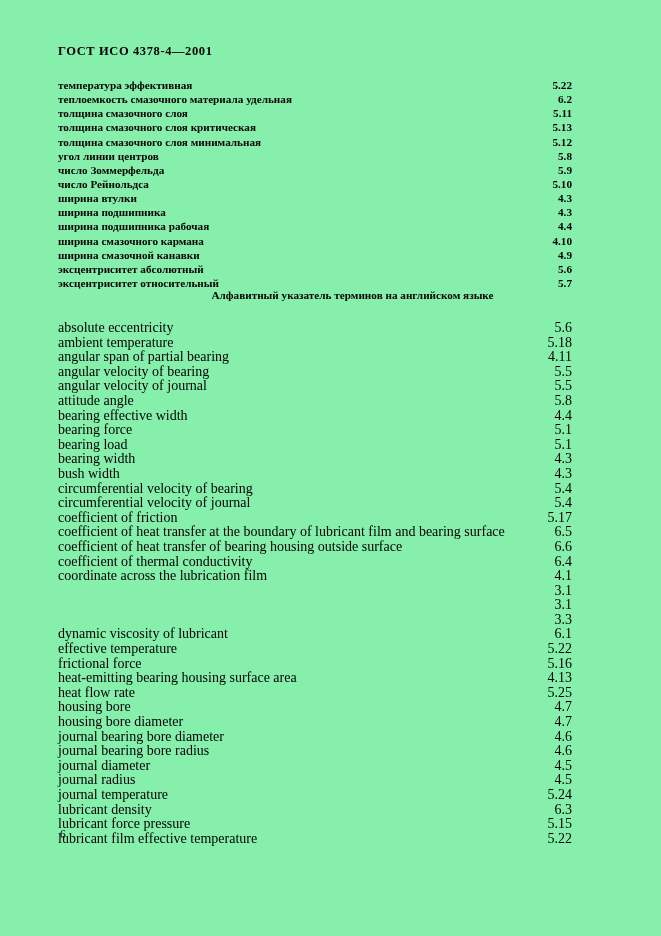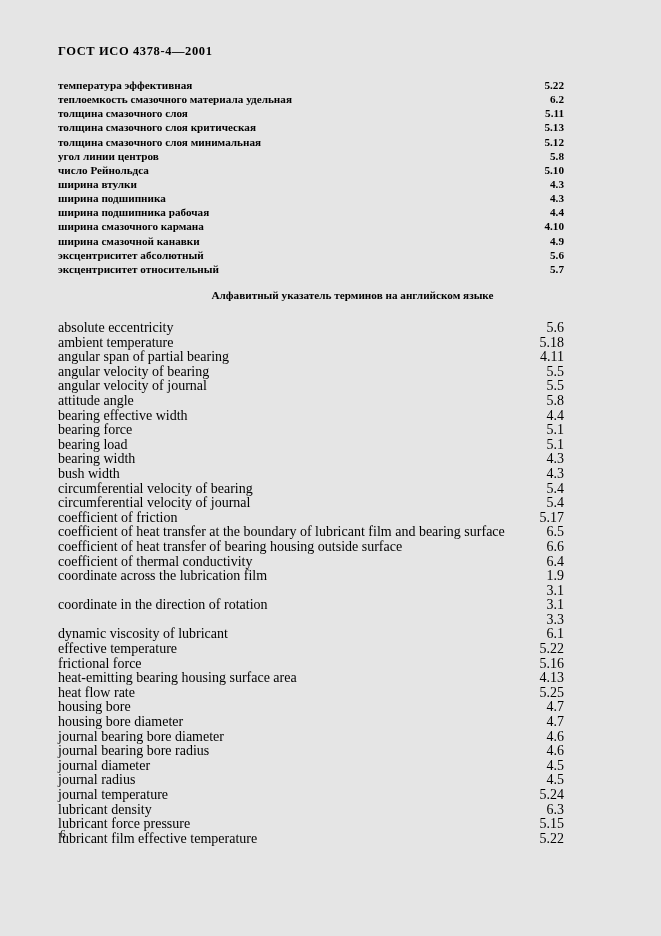--- a/index.html
+++ b/index.html
@@ -4,21 +4,21 @@
 <style>
   html, body {
     margin: 0;
     padding: 0;
     background: #ffffff;
   }
   .page {
     position: relative;
     width: 661px;
     height: 936px;
-    background: #e5e5e5;
+    background: #86efac;
     font-family: "Liberation Serif", serif;
     color: #000000;
     overflow: hidden;
   }
   .doc-header {
     position: absolute;
     left: 58px;
     top: 44px;
     font-family: "Liberation Serif", serif;
     font-weight: bold;
@@ -51,21 +51,21 @@
     height: 14.6px;
     line-height: 14.6px;
   }
   .entry .term {
     position: absolute;
     left: 0;
     top: 0;
   }
   .entry .ref {
     position: absolute;
-    right: 8px;
+    right: 0;
     top: 0;
     text-align: right;
   }
   .section-title {
     position: absolute;
     left: 0;
     width: 661px;
     top: 289px;
     text-align: center;
     font-weight: bold;
@@ -105,20 +105,24 @@
     </div>
     <div class="entry">
       <span class="term">толщина смазочного слоя минимальная</span>
       <span class="ref">5.12</span>
     </div>
     <div class="entry">
       <span class="term">угол линии центров</span>
       <span class="ref">5.8</span>
     </div>
     <div class="entry">
+      <span class="term">число Зоммерфельда</span>
+      <span class="ref">5.9</span>
+    </div>
+    <div class="entry">
       <span class="term">число Рейнольдса</span>
       <span class="ref">5.10</span>
     </div>
     <div class="entry">
       <span class="term">ширина втулки</span>
       <span class="ref">4.3</span>
     </div>
     <div class="entry">
       <span class="term">ширина подшипника</span>
       <span class="ref">4.3</span>
@@ -211,27 +215,26 @@
     <div class="entry">
       <span class="term">coefficient of heat transfer of bearing housing outside surface</span>
       <span class="ref">6.6</span>
     </div>
     <div class="entry">
       <span class="term">coefficient of thermal conductivity</span>
       <span class="ref">6.4</span>
     </div>
     <div class="entry">
       <span class="term">coordinate across the lubrication film</span>
-      <span class="ref">1.9</span>
+      <span class="ref">4.1</span>
     </div>
     <div class="entry">
       <span class="ref">3.1</span>
     </div>
     <div class="entry">
-      <span class="term">coordinate in the direction of rotation</span>
       <span class="ref">3.1</span>
     </div>
     <div class="entry">
       <span class="ref">3.3</span>
     </div>
     <div class="entry">
       <span class="term">dynamic viscosity of lubricant</span>
       <span class="ref">6.1</span>
     </div>
     <div class="entry">

